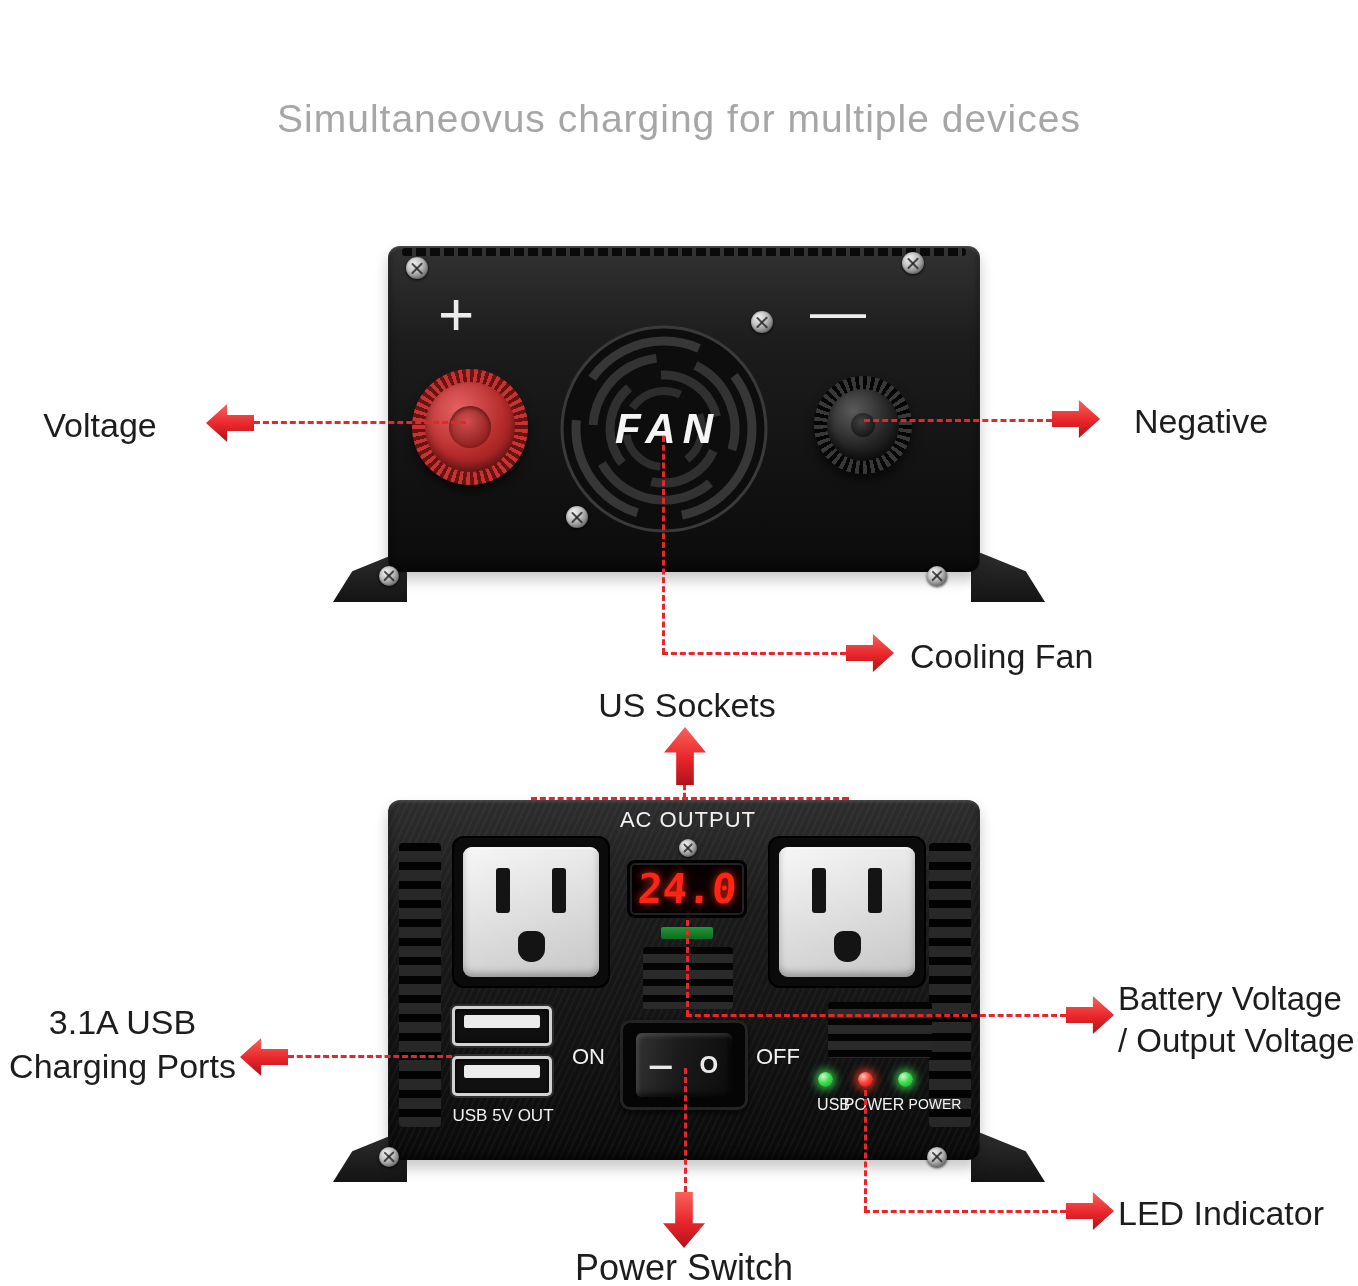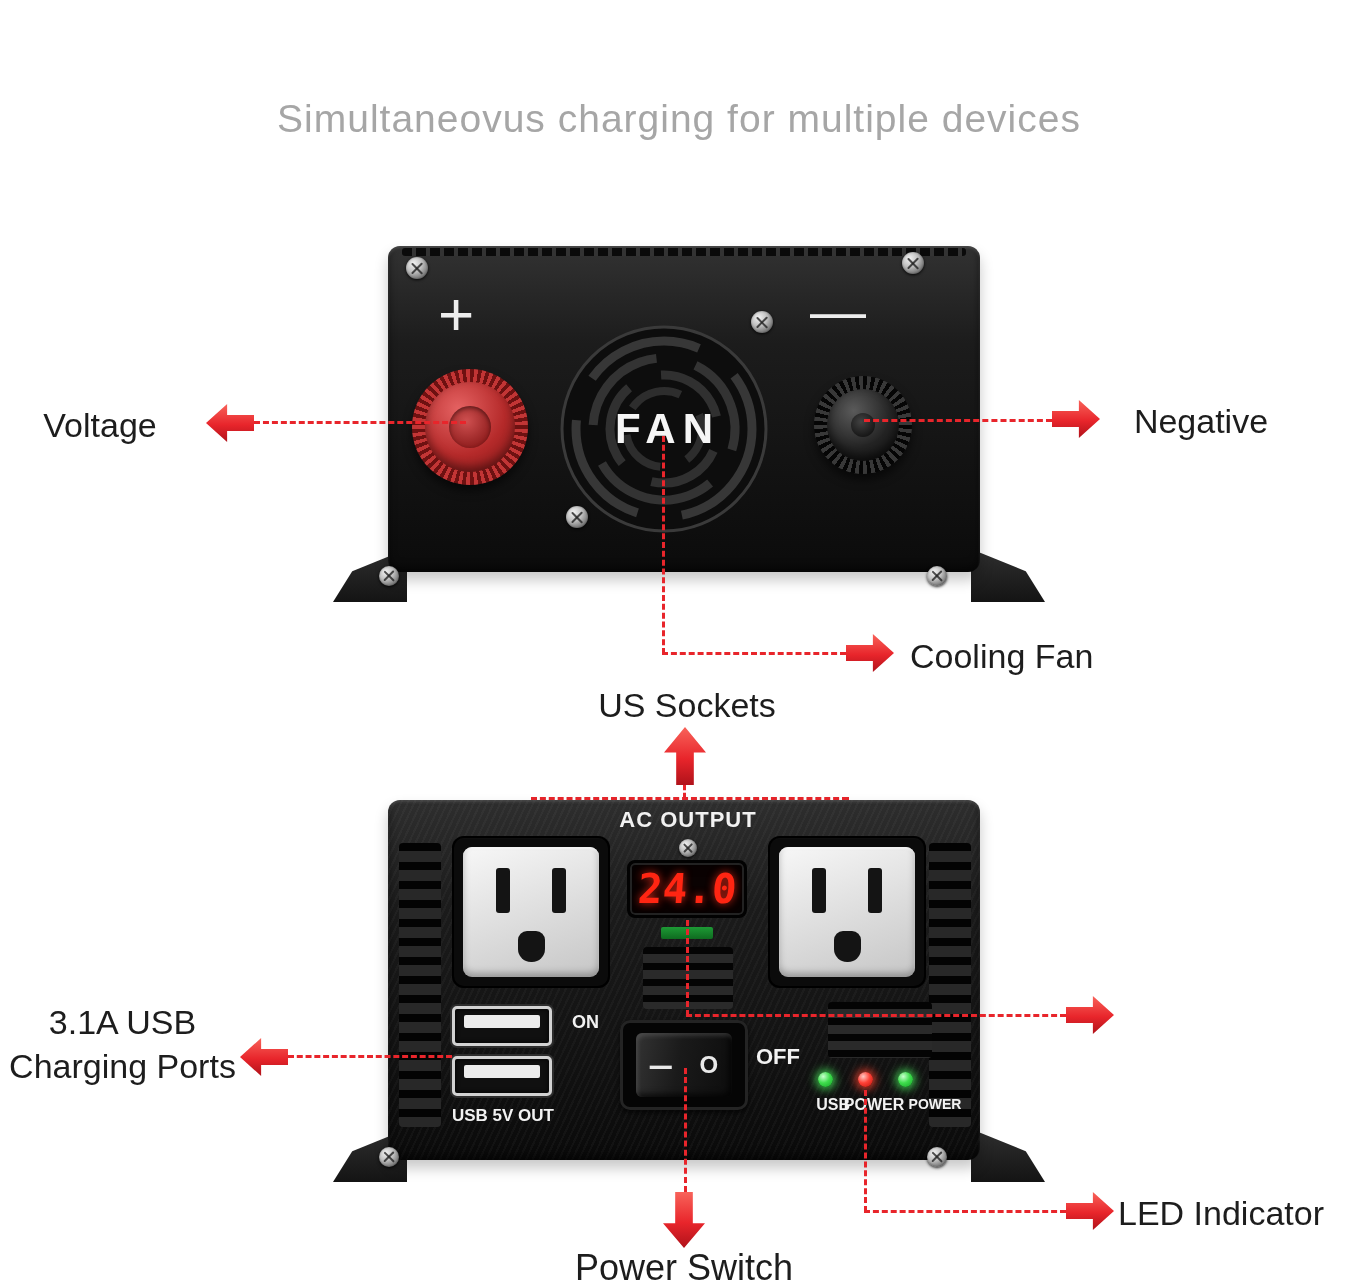--- a/index.html
+++ b/index.html
@@ -94,21 +94,21 @@
     background:linear-gradient(100deg,#333 0%,#1a1a1a 45%,#0d0d0d 100%);
     box-shadow:inset 2px 3px 4px rgba(255,255,255,.14), inset -3px -3px 6px rgba(0,0,0,.75);
     display:flex;align-items:center;justify-content:space-around;color:#e9e9e9;}
   .switch .m-on{font-size:22px;font-weight:bold;transform:scaleY(1.5);}
   .switch .m-off{font-size:24px;font-weight:bold;}
 
   .led{position:absolute;width:15px;height:15px;border-radius:50%;}
   .led-green{background:radial-gradient(circle at 35% 30%,#c8ffce,#3fdd4d 45%,#129f24);box-shadow:0 0 9px 3px rgba(70,230,90,.75);}
   .led-red{background:radial-gradient(circle at 35% 30%,#ffc7c2,#ff4237 45%,#bd1007);box-shadow:0 0 9px 3px rgba(255,65,45,.75);}
 
-  .panel-text{position:absolute;color:#f2f2f2;font-weight:bold;}
+  .panel-text{position:absolute;color:#f2f2f2;font-weight:normal;}
 </style>
 </head>
 <body>
 
 <div class="canvas">
 
   <div class="subtitle">Simultaneovus charging for multiple devices</div>
 
   <div class="flange" style="left:333px;top:549px;width:74px;height:53px;clip-path:polygon(100% 0,100% 100%,0 100%,26% 42%);"></div>
   <div class="flange" style="left:971px;top:549px;width:74px;height:53px;clip-path:polygon(0 0,74% 42%,100% 100%,0 100%);"></div>
@@ -130,21 +130,21 @@
     <div class="ring"></div>
     <div class="cap"></div>
     <div class="hub"></div>
   </div>
   <div class="term term-blk" style="left:814px;top:376px;width:98px;height:98px;">
     <div class="ring"></div>
     <div class="cap"></div>
     <div class="hub"></div>
   </div>
 
-  <div class="fan" style="left:559px;top:324px;width:210px;height:210px;">
+  <div class="fan" style="left:559px;top:324px;width:210px;height:210px;font-style:italic;">
     <svg viewBox="0 0 210 210" width="210" height="210">
       <circle cx="105" cy="105" r="102" fill="#0d0d0d" stroke="#3a3a3a" stroke-width="3"></circle>
       <circle cx="105" cy="105" r="88" fill="none" stroke="#373737" stroke-width="9" stroke-dasharray="120 45"></circle>
       <circle cx="105" cy="105" r="71" fill="none" stroke="#333333" stroke-width="9" stroke-dasharray="100 40" transform="rotate(70 105 105)"></circle>
       <circle cx="105" cy="105" r="54" fill="none" stroke="#303030" stroke-width="9" stroke-dasharray="75 35" transform="rotate(150 105 105)"></circle>
       <circle cx="105" cy="105" r="38" fill="none" stroke="#2d2d2d" stroke-width="8" stroke-dasharray="50 28" transform="rotate(220 105 105)"></circle>
     </svg>
     <span class="fan-label">FAN</span>
   </div>
 
@@ -204,21 +204,21 @@
   <div class="vents fine" style="left:828px;top:1002px;width:104px;height:56px;"></div>
 
   <div class="usb" style="left:452px;top:1006px;">
     <div class="tongue"></div>
   </div>
   <div class="usb" style="left:452px;top:1056px;">
     <div class="tongue"></div>
   </div>
   <div class="panel-text c-center" style="left:427px;top:1106px;width:152px;font-size:17px;text-align:center;">USB 5V OUT</div>
 
-  <div class="panel-text" style="left:572px;top:1012px;font-size:18px;">ON</div>
+  <div class="panel-text" style="left:572px;top:1044px;font-size:22px;">ON</div>
 
   <div class="switch" style="left:620px;top:1020px;width:128px;height:90px;">
     <div class="rocker">
       <span class="m-on">—</span>
       <span class="m-off">O</span>
     </div>
   </div>
 
   <div class="panel-text" style="left:756px;top:1044px;font-size:22px;">OFF</div>
 
@@ -236,20 +236,24 @@
   <div class="callout c-center" style="left:5px;top:1000px;width:235px;">
     <div>3.1A USB</div>
     <div>Charging Ports</div>
   </div>
   <div class="arrow a-left" style="left:240px;top:1038px;width:48px;height:38px;"></div>
   <div class="dash-h" style="left:288px;top:1055px;width:164px;"></div>
 
   <div class="dash-v" style="left:686px;top:920px;height:96px;"></div>
   <div class="dash-h" style="left:686px;top:1014px;width:380px;"></div>
   <div class="arrow a-right" style="left:1066px;top:996px;width:48px;height:38px;"></div>
+  <div class="callout" style="left:1118px;top:978px;width:240px;font-size:33px;line-height:42px;">
+    <div>Battery Voltage</div>
+    <div>/ Output Voltage</div>
+  </div>
 
   <div class="dash-v" style="left:864px;top:1090px;height:122px;"></div>
   <div class="dash-h" style="left:864px;top:1210px;width:202px;"></div>
   <div class="arrow a-right" style="left:1066px;top:1192px;width:48px;height:38px;"></div>
   <div class="callout" style="left:1118px;top:1191px;width:230px;">LED Indicator</div>
 
   <div class="dash-v" style="left:684px;top:1068px;height:124px;"></div>
   <div class="arrow a-down" style="left:663px;top:1192px;width:42px;height:56px;"></div>
   <div class="callout c-center" style="left:553px;top:1246px;width:262px;font-size:36px;">Power Switch</div>
 

